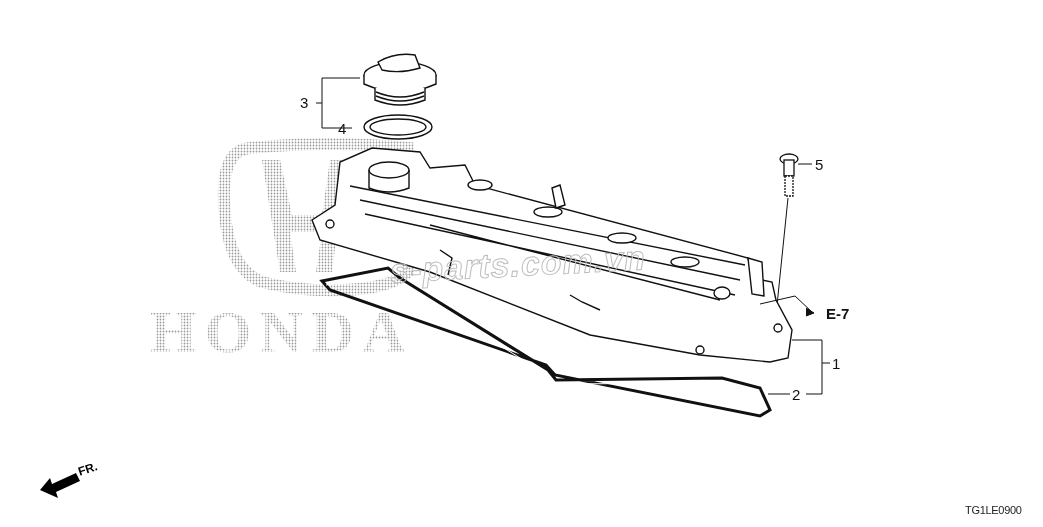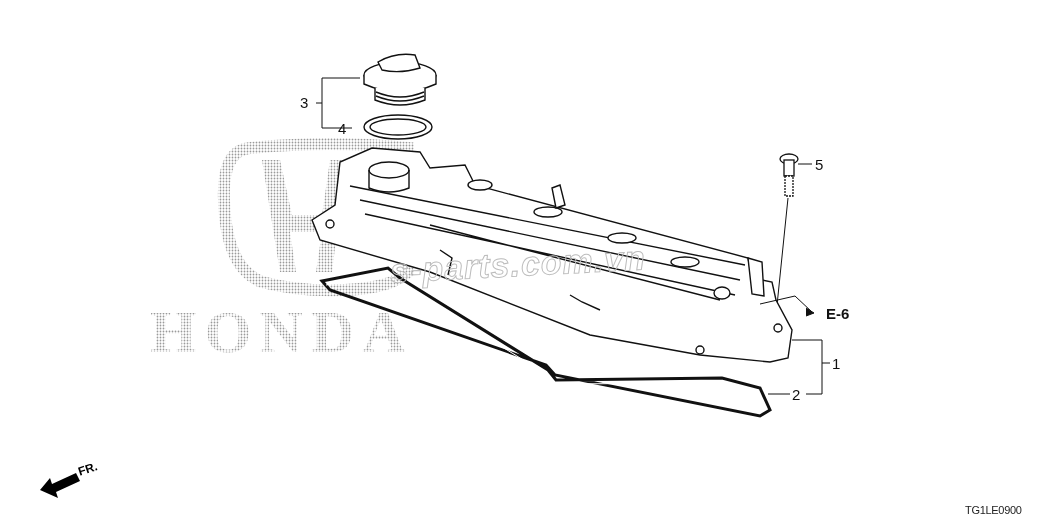--- a/index.html
+++ b/index.html
@@ -87,17 +87,17 @@
 </svg>
 
 <div class="watermark" style="left:390px; top:245px;">s-parts.com.vn</div>
 
 <div class="callout" style="left:300px; top:95px;">3</div>
 <div class="callout" style="left:338px; top:121px;">4</div>
 <div class="callout" style="left:815px; top:157px;">5</div>
 <div class="callout" style="left:832px; top:356px;">1</div>
 <div class="callout" style="left:792px; top:387px;">2</div>
 
-<div class="ref" style="left:826px; top:305px;">E-6</div>
+<div class="ref" style="left:826px; top:305px;">E-7</div>
 
 <div class="fr" style="left:78px; top:462px;">FR.</div>
 
 <div class="code" style="left:965px; top:504px;">TG1LE0900</div>
 
 </body></html>

